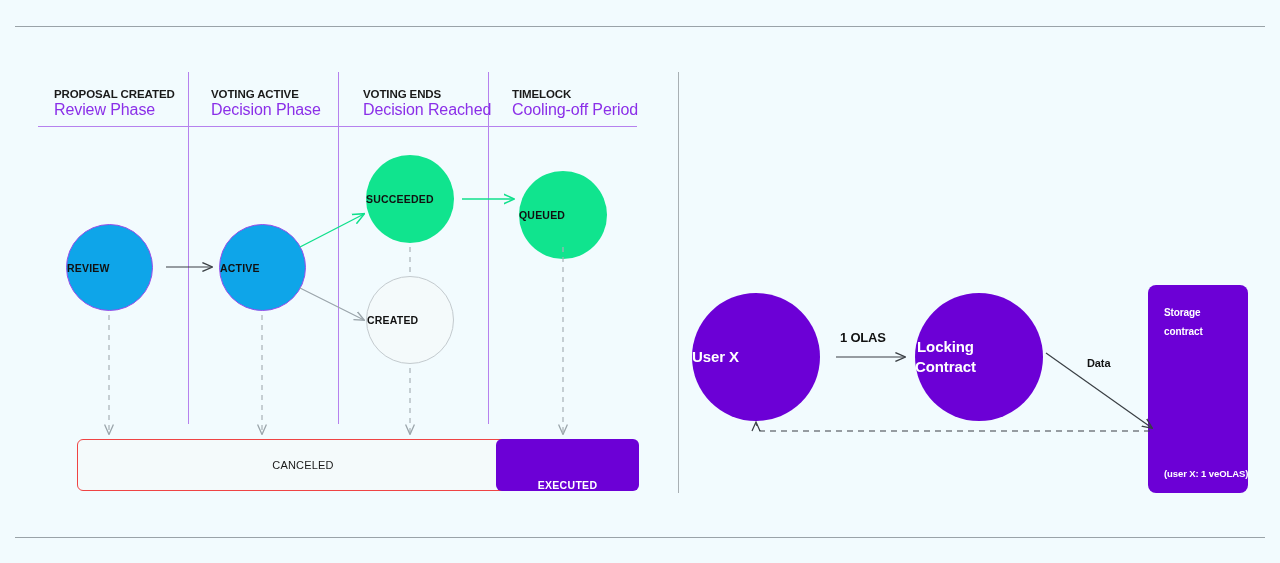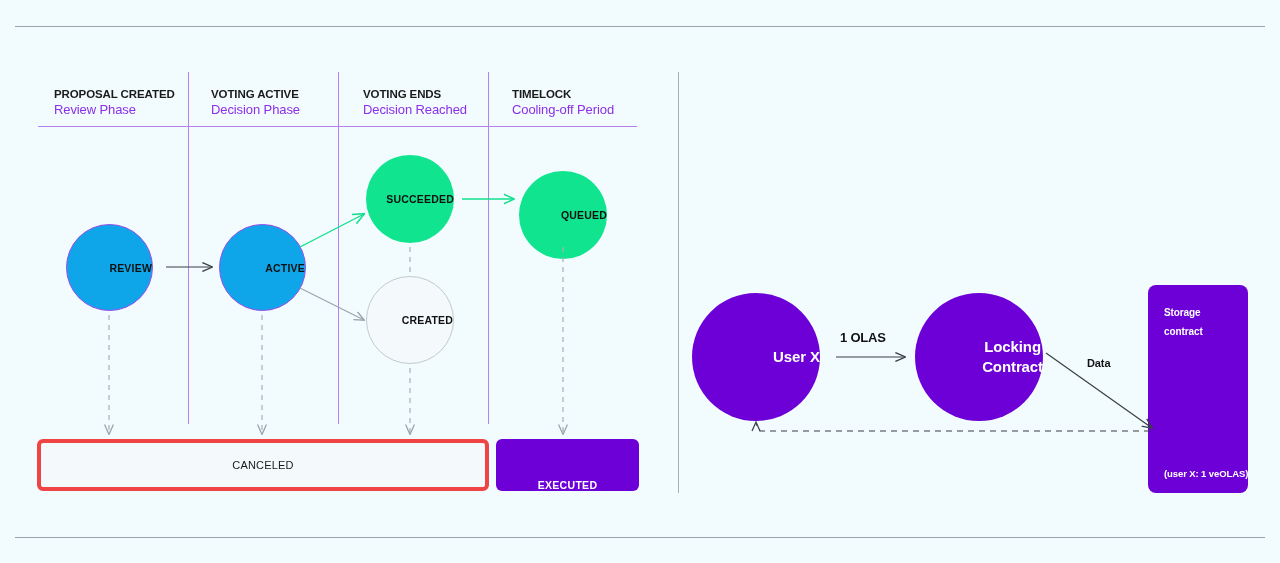--- a/index.html
+++ b/index.html
@@ -63,35 +63,35 @@
     white-space: nowrap;
   }
   .phase-title {
     font-size: 11.5px;
     font-weight: bold;
     color: #1a1a1a;
     letter-spacing: -0.1px;
     line-height: 14px;
   }
   .phase-sub {
-    font-size: 13px;
+    font-size: 16px;
     font-weight: normal;
     color: #8b2fe8;
     letter-spacing: -0.1px;
     line-height: 14px;
     margin-top: 2px;
   }
 
   
   .circle {
     position: absolute;
     border-radius: 50%;
     display: flex;
     align-items: center;
-    justify-content: flex-end;
+    justify-content: flex-start;
     text-align: center;
     box-sizing: border-box;
   }
   .circle-outline-purple {
     background: #0ea5e9;
     border: 1.4px solid #9b4dea;
   }
   .circle-outline-gray {
     background: #f4fafb;
     border: 1.2px solid #c3cace;
@@ -122,21 +122,22 @@
   .term-box {
     position: absolute;
     border-radius: 6px;
     display: flex;
     align-items: center;
     justify-content: center;
     box-sizing: border-box;
   }
   .term-canceled {
     background: #f4fafb;
-    border: 4px solid #ef4444;
+    border: 1px solid #ef4444;
+    margin-left: 40px;
   }
   .term-executed {
     background: #6c00d6;
     border: none;
   }
   .term-label {
     font-size: 11px;
     font-weight: normal;
     color: #1a1a1a;
     letter-spacing: 0.2px;

